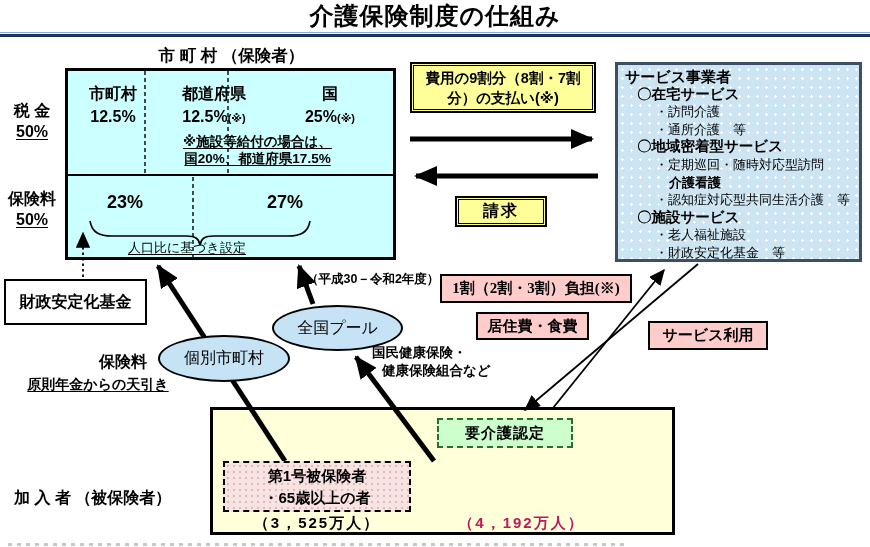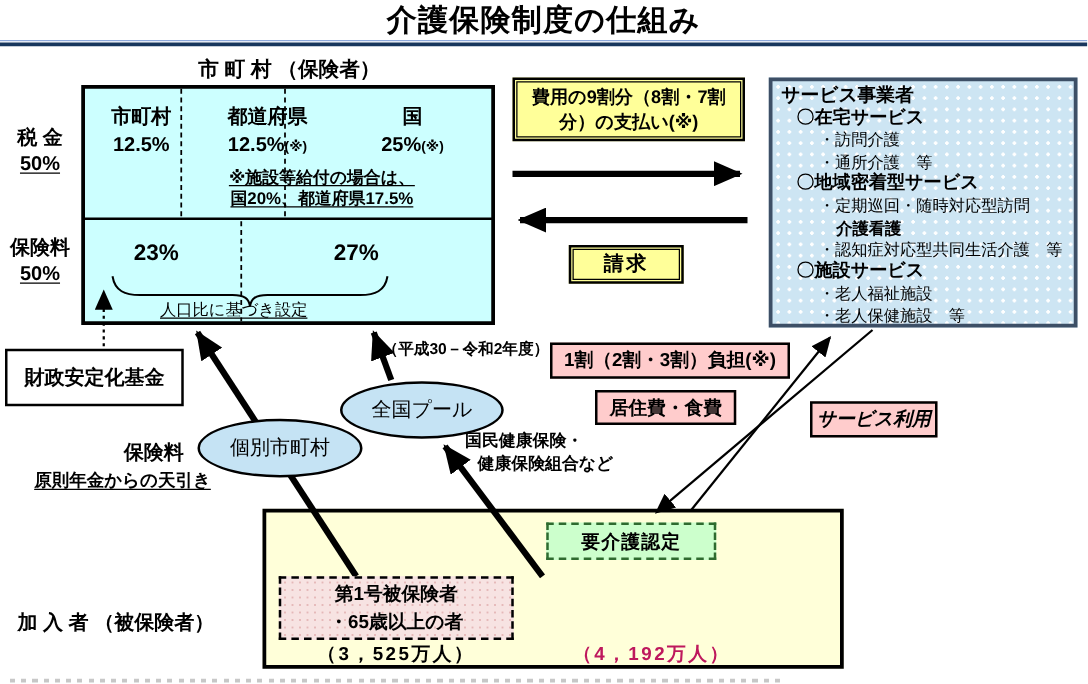--- a/index.html
+++ b/index.html
@@ -32,23 +32,23 @@
     background-color:#cde5f3;
     background-image:radial-gradient(circle,#ffffff 1.2px,transparent 1.3px);background-size:9px 9px;
     padding:3px 7px;z-index:3;}
   .pl{line-height:17.6px;white-space:nowrap;}
   .pl-t{font-size:15px;font-weight:bold;}
   .pl-h{font-size:14.5px;font-weight:bold;padding-left:12px;}
   .pl-i{font-size:13px;font-weight:normal;padding-left:30px;}
   .pl-c{font-size:13px;font-weight:bold;padding-left:44px;}
   
   .pink-box{background:#ffcccc;border:2px solid #000;font-weight:bold;z-index:3;}
-  #burden-box{left:440px;top:274px;width:192px;height:29px;font-size:15px;}
+  #burden-box{left:440px;top:274px;width:192px;height:29px;font-size:15px;font-family:Liberation Serif, serif;}
   #residence-box{left:476px;top:312px;width:113px;height:28px;font-size:15px;}
-  #service-use-box{left:648px;top:321px;width:102px;height:29px;font-size:15px;font-style:italic;}
+  #service-use-box{left:648px;top:321px;width:120px;height:29px;font-size:15px;}
   #period-note{left:306px;top:271px;width:142px;font-size:12.5px;font-weight:bold;z-index:3;text-align:left;}
   
   #fund-box{left:4px;top:279px;width:143px;height:46px;background:#fff;border:2px solid #000;font-size:16px;font-weight:bold;z-index:3;}
   #premium-mid{left:86px;top:352px;width:74px;font-size:16px;font-weight:bold;text-align:center;z-index:3;}
   #pension-note{left:6px;top:376px;width:184px;font-size:14px;font-weight:bold;text-align:center;z-index:3;}
   
   .ell{border:2px solid #000;border-radius:50%;background:#c5e3f4;font-size:16px;font-weight:normal;z-index:3;}
   #ell-muni{left:158px;top:335px;width:132px;height:47px;}
   #ell-pool{left:272px;top:305px;width:131px;height:46px;}
   #health-note{left:372px;top:344px;width:150px;font-size:13.5px;font-weight:bold;line-height:18px;z-index:3;}
@@ -154,21 +154,21 @@
     <div class="pl pl-t">サービス事業者</div>
     <div class="pl pl-h">〇在宅サービス</div>
     <div class="pl pl-i">・訪問介護</div>
     <div class="pl pl-i">・通所介護　等</div>
     <div class="pl pl-h">〇地域密着型サービス</div>
     <div class="pl pl-i">・定期巡回・随時対応型訪問</div>
     <div class="pl pl-c">介護看護</div>
     <div class="pl pl-i">・認知症対応型共同生活介護　等</div>
     <div class="pl pl-h">〇施設サービス</div>
     <div class="pl pl-i">・老人福祉施設</div>
-    <div class="pl pl-i">・老人保健施設　等</div>
+    <div class="pl pl-i">・財政安定化基金　等</div>
   </div>
 
   <div id="period-note" class="abs">（平成30－令和2年度）</div>
   <div id="burden-box" class="abs pink-box c">1割（2割・3割）負担(※)</div>
   <div id="residence-box" class="abs pink-box c">居住費・食費</div>
   <div id="service-use-box" class="abs pink-box c">サービス利用</div>
 
   <div id="fund-box" class="abs c">財政安定化基金</div>
   <div id="premium-mid" class="abs">保険料</div>
   <div id="pension-note" class="abs u">原則年金からの天引き</div>

